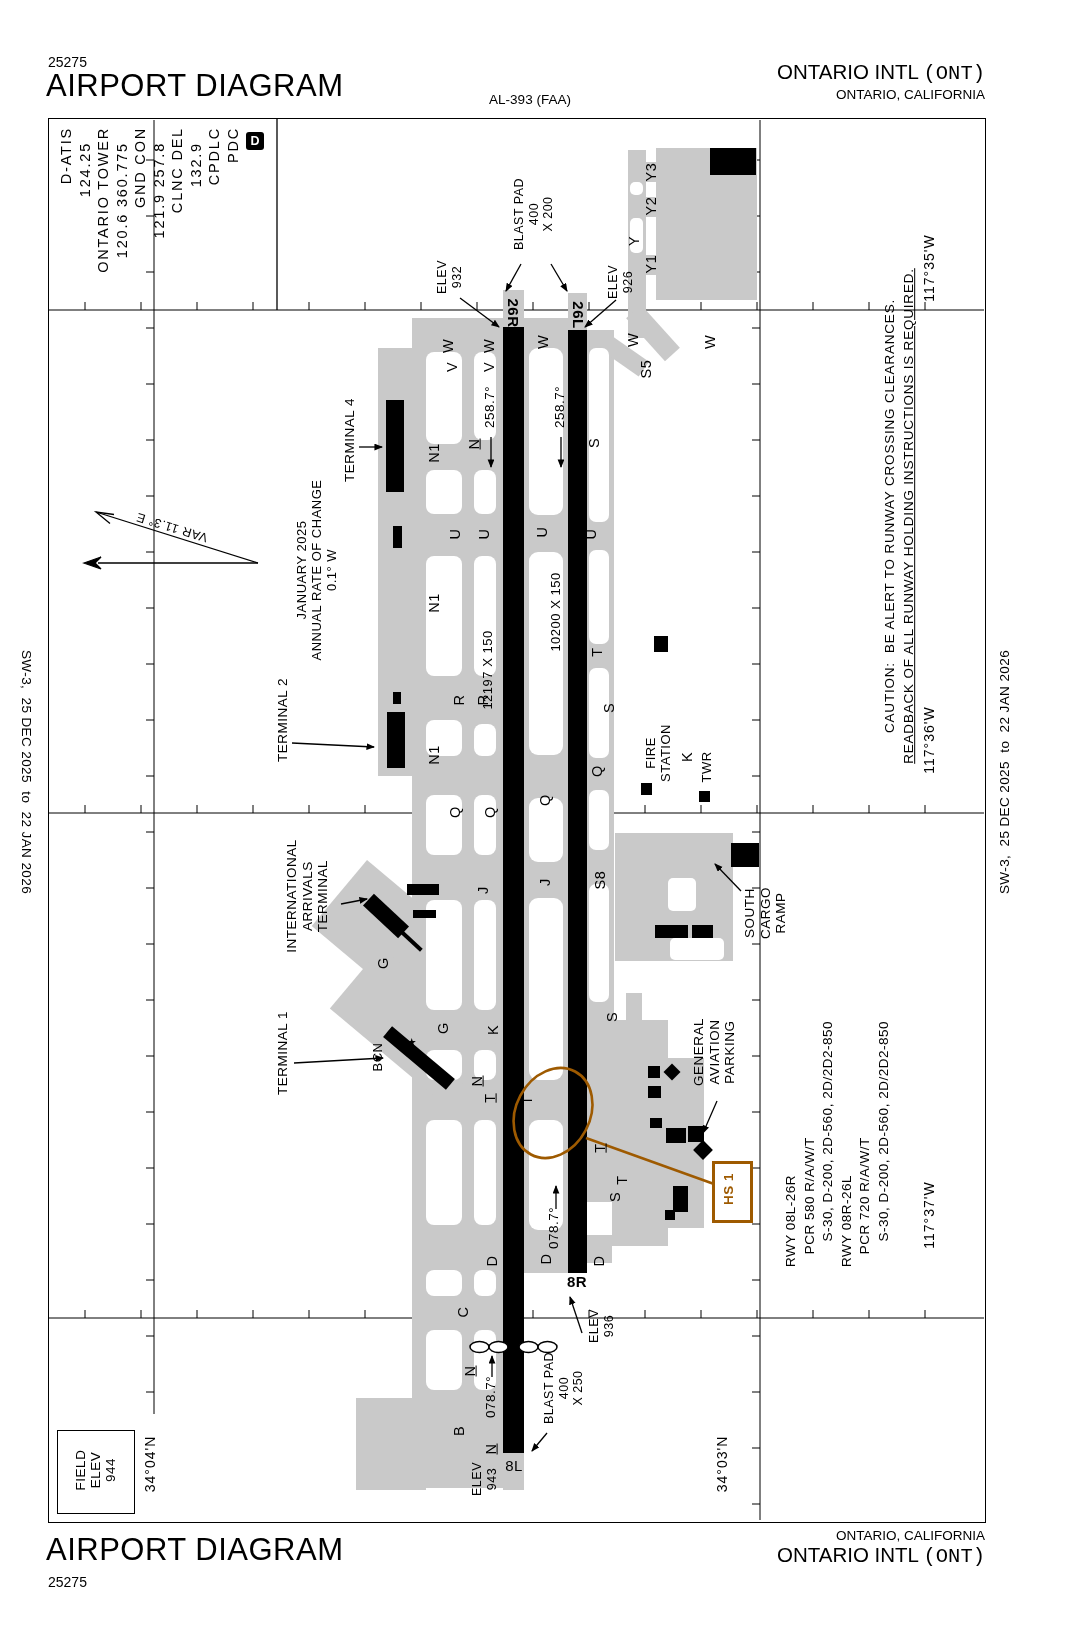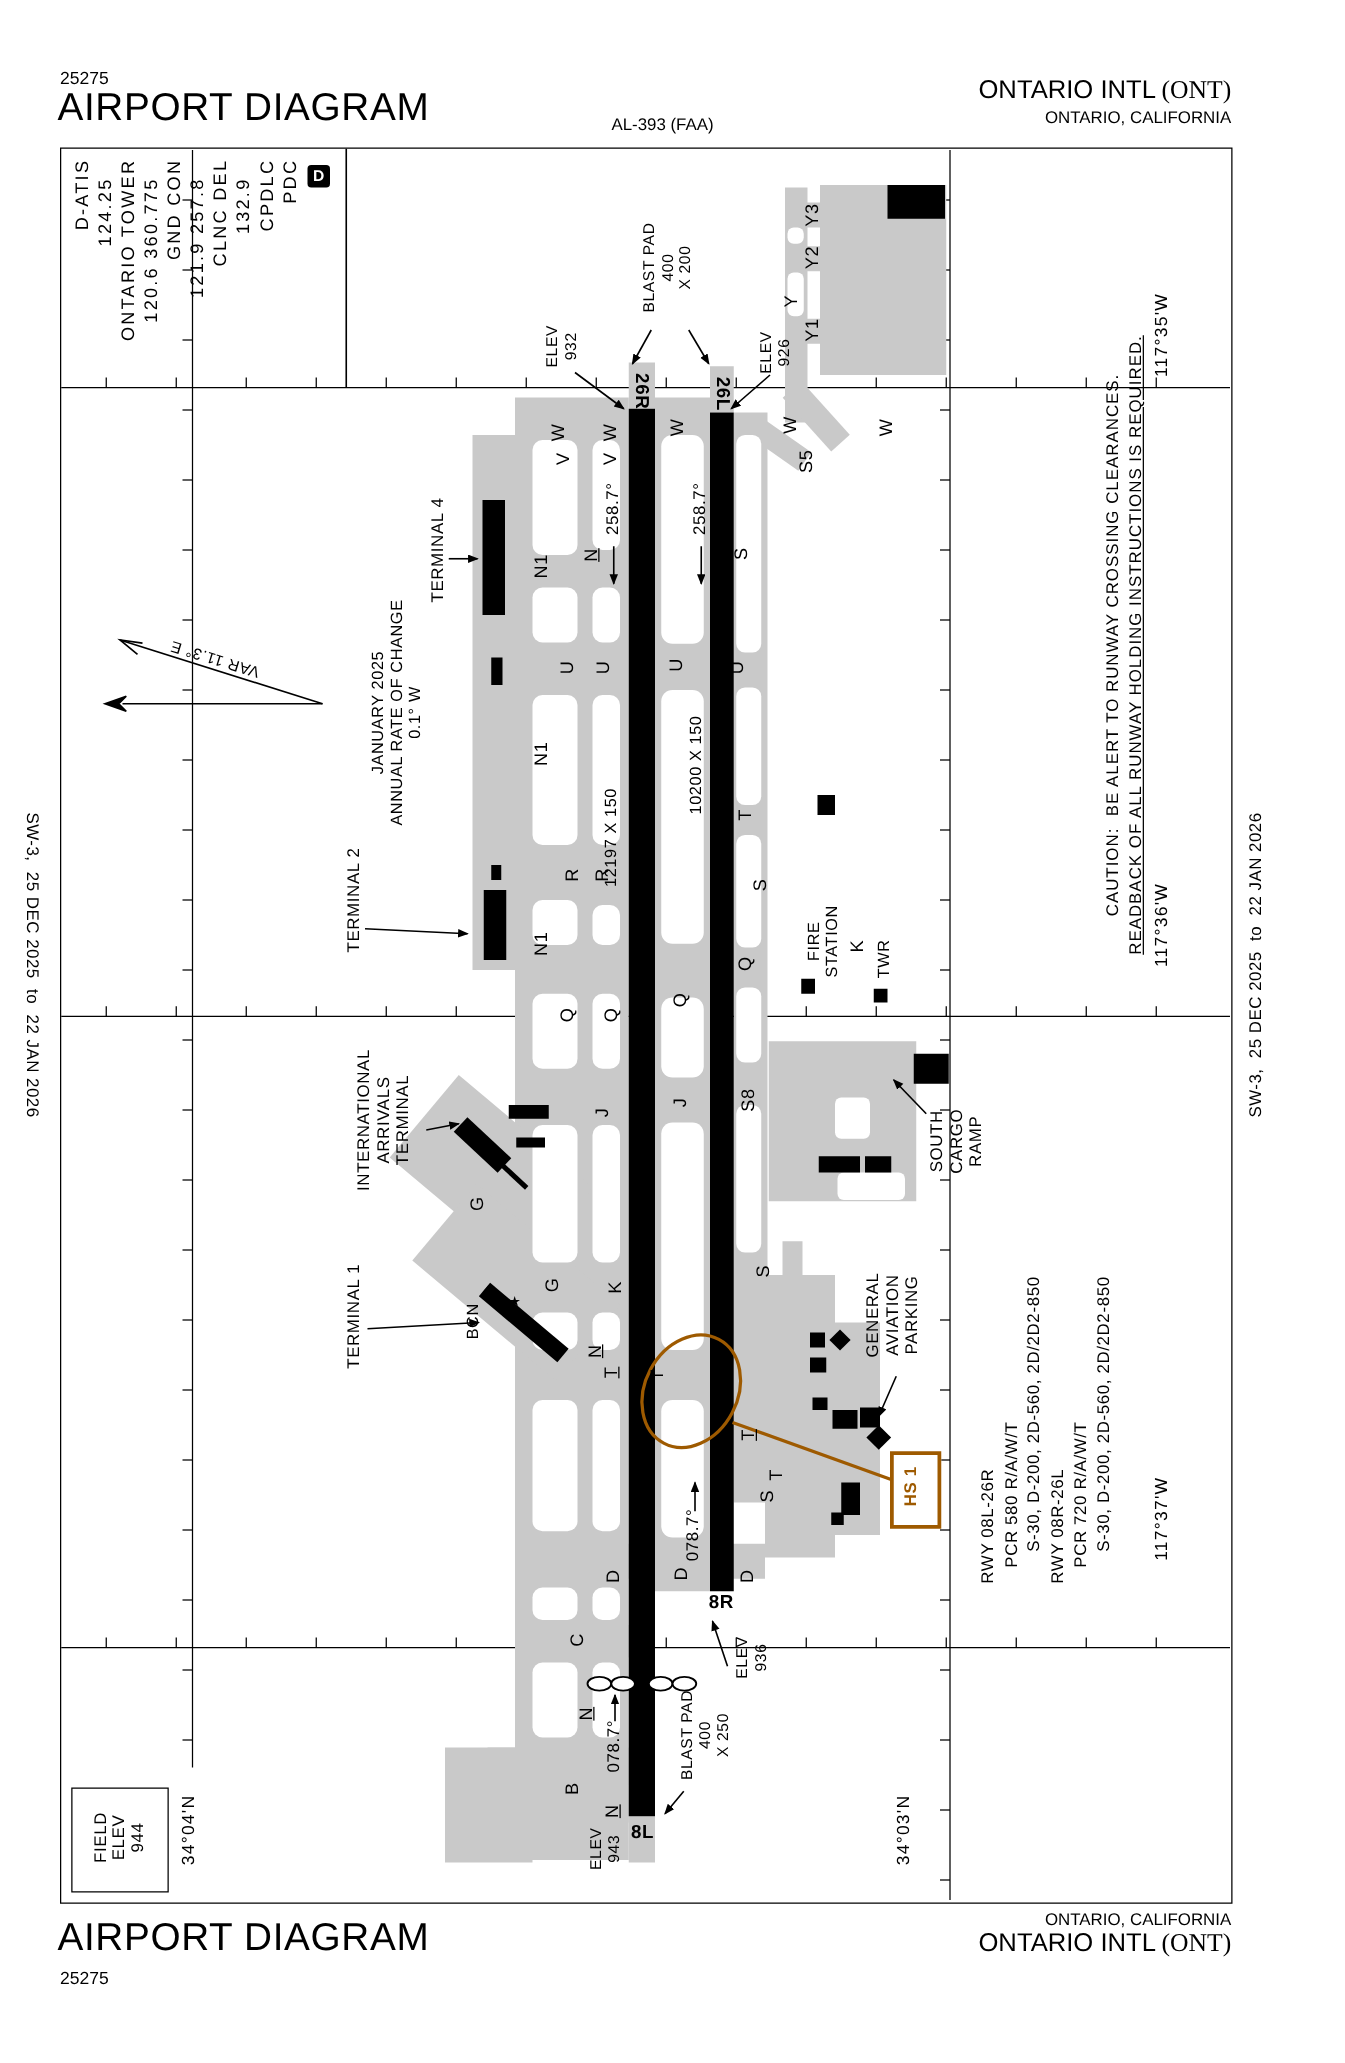--- a/index.html
+++ b/index.html
@@ -14,21 +14,21 @@
   .mlbl.ul{text-decoration:underline}
   .hs-col{color:var(--hs,#9e5a00)}
   #hs-box{left:712px;top:1161px;width:35px;height:56px;border:3px solid var(--hs,#9e5a00);
           background:#fff;z-index:3}
   #field-elev-box{left:57px;top:1430px;width:76px;height:82px;border:1.7px solid #000;z-index:3;background:#fff}
   #pdc-badge{left:246px;top:132px;width:18px;height:18px;background:#000;color:#fff;
              border-radius:3px;font-size:12.5px;font-weight:700;text-align:center;
              line-height:18px;z-index:4}
   .hdr{z-index:5}
   .title{font-size:31px;letter-spacing:.5px}
-  .serif{font-family:Liberation Serif, serif}
+  .serif{font-family:Liberation Mono, monospace}
   .edition{font-size:13.5px;letter-spacing:.4px;white-space:pre;transform-origin:0 0;z-index:5}
   #labels{position:absolute;left:0;top:0;z-index:4}
 </style>
 </head>
 <body style="--hs: #9e5a00;">
 
 <div class="abs hdr" style="left:48px;top:54px;font-size:14px">25275</div>
 <div class="abs hdr title" style="left:46px;top:68px">AIRPORT DIAGRAM</div>
 <div class="abs hdr" style="left:530px;top:92px;font-size:13.5px;transform:translateX(-50%)">AL-393 (FAA)</div>
 <div class="abs hdr" style="left:985px;top:60px;transform:translateX(-100%);text-align:right;white-space:nowrap">
@@ -356,21 +356,21 @@
     <div class="mlbl ul" style="font-size: 14.5px; font-weight: 500; transform: translate(491px, 1449px) rotate(-90deg) translate(-50%, -50%);">N</div>
     <div class="mlbl" style="font-size: 13.5px; font-weight: 500; transform: translate(490px, 407px) rotate(-90deg) translate(-50%, -50%);">258.7°</div>
     <div class="mlbl" style="font-size: 13.5px; font-weight: 500; transform: translate(560px, 407px) rotate(-90deg) translate(-50%, -50%);">258.7°</div>
     <div class="mlbl" style="font-size: 13.5px; font-weight: 500; transform: translate(554px, 1228px) rotate(-90deg) translate(-50%, -50%);">078.7°</div>
     <div class="mlbl" style="font-size: 13.5px; font-weight: 500; transform: translate(491px, 1397px) rotate(-90deg) translate(-50%, -50%);">078.7°</div>
     <div class="mlbl" style="font-size: 13px; font-weight: 500; transform: translate(488px, 670px) rotate(-90deg) translate(-50%, -50%);">12197 X 150</div>
     <div class="mlbl" style="font-size: 13px; font-weight: 500; transform: translate(556px, 612px) rotate(-90deg) translate(-50%, -50%);">10200 X 150</div>
     <div class="mlbl" style="font-size: 15px; font-weight: 700; transform: translate(513px, 313px) rotate(90deg) translate(-50%, -50%);">26R</div>
     <div class="mlbl" style="font-size: 15px; font-weight: 700; transform: translate(578px, 315px) rotate(90deg) translate(-50%, -50%);">26L</div>
     <div class="mlbl" style="font-size: 15px; font-weight: 700; transform: translate(577px, 1282px) translate(-50%, -50%);">8R</div>
-    <div class="mlbl" style="font-size: 15px; font-weight: 700; transform: translate(514px, 1466px) translate(-50%, -50%);">8L</div>
+    <div class="mlbl" style="font-size: 15px; font-weight: 400; transform: translate(514px, 1466px) translate(-50%, -50%);">8L</div>
     <div class="mlbl" style="font-size: 12.5px; font-weight: 500; text-align: center; transform: translate(449px, 277px) rotate(-90deg) translate(-50%, -50%);">ELEV
 932</div>
     <div class="mlbl" style="font-size: 12.5px; font-weight: 500; text-align: center; transform: translate(534px, 214px) rotate(-90deg) translate(-50%, -50%);">BLAST PAD
 400
 X 200</div>
     <div class="mlbl" style="font-size: 12.5px; font-weight: 500; text-align: center; transform: translate(620px, 282px) rotate(-90deg) translate(-50%, -50%);">ELEV
 926</div>
     <div class="mlbl" style="font-size: 12.5px; font-weight: 500; text-align: center; transform: translate(601px, 1326px) rotate(-90deg) translate(-50%, -50%);">ELEV
 936</div>
     <div class="mlbl" style="font-size: 12.5px; font-weight: 500; text-align: center; transform: translate(564px, 1388px) rotate(-90deg) translate(-50%, -50%);">BLAST PAD

